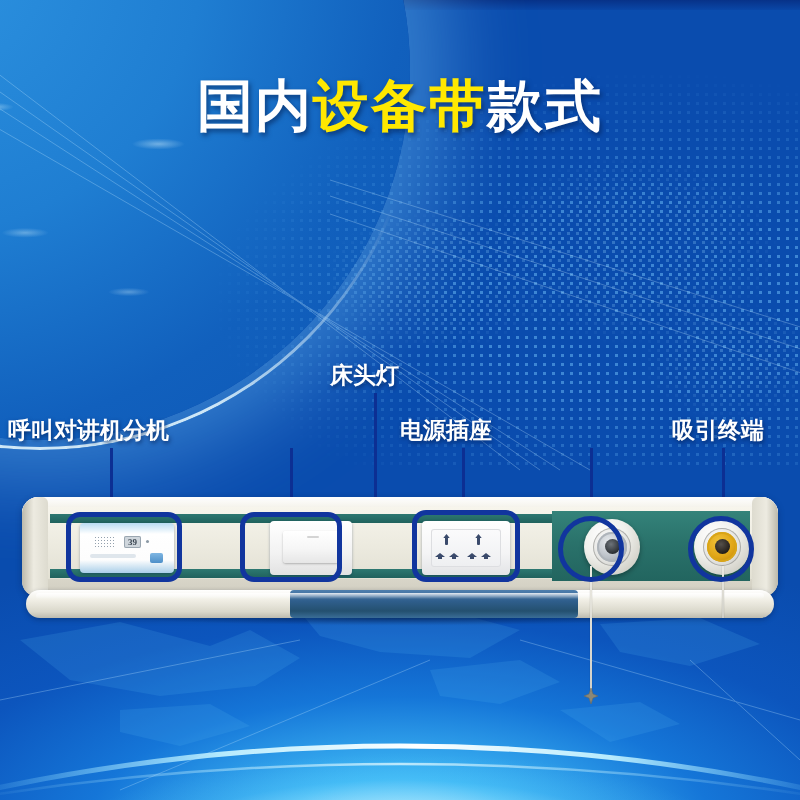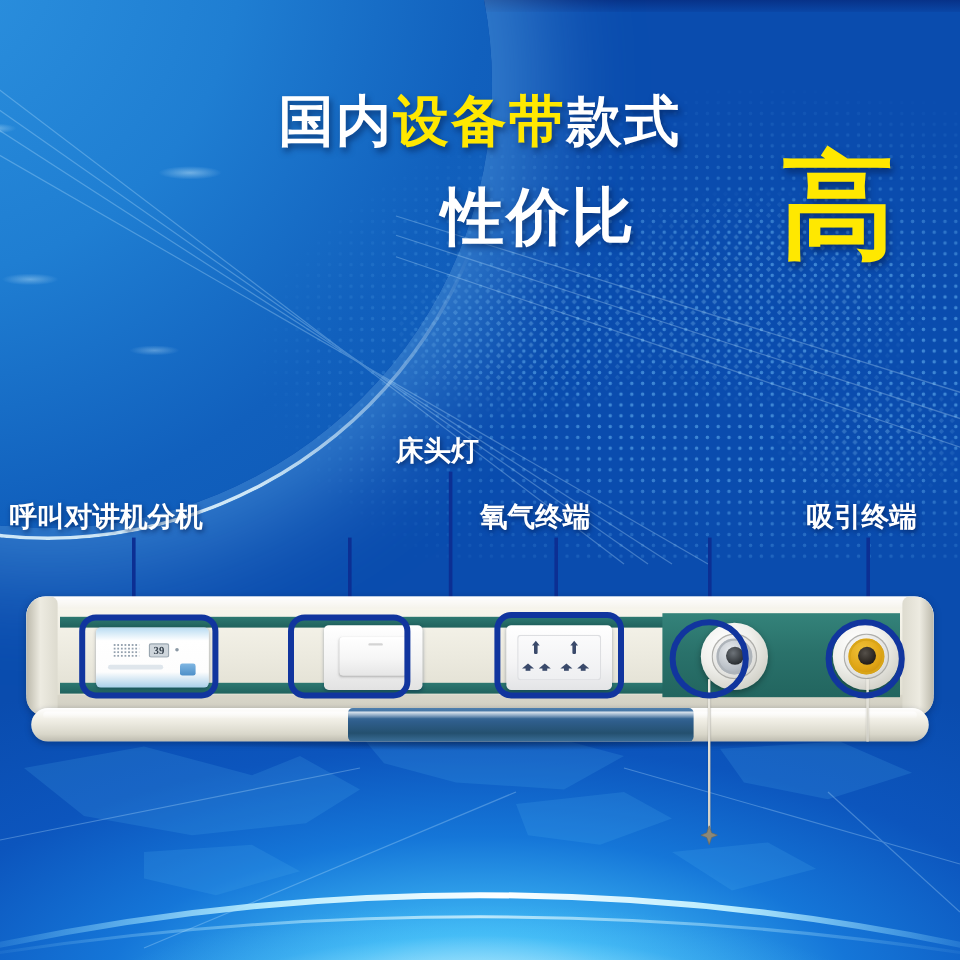--- a/index.html
+++ b/index.html
@@ -65,21 +65,21 @@
     mask-image:linear-gradient(235deg, rgba(0,0,0,0) 30%, #000 55%, #000 82%, rgba(0,0,0,0) 95%);}
 
   .glow-bottom{position:absolute;left:-60px;top:600px;width:920px;height:320px;
     background:radial-gradient(ellipse 460px 120px at 50% 75%, rgba(255,255,255,.95) 0%, rgba(190,240,255,.55) 25%, rgba(90,200,250,.22) 50%, rgba(0,0,0,0) 72%);}
   .arc{position:absolute;left:0;top:600px;width:800px;height:200px;}
 
   .streaks{position:absolute;inset:0;}
 
   
   .headline{position:absolute;left:0;top:78px;width:800px;text-align:center;}
-  .h-line1{font-size:46px;font-weight:bold;letter-spacing:2px;line-height:1;
+  .h-line1{font-size:56px;font-weight:bold;letter-spacing:2px;line-height:1;
     text-shadow:2px 3px 5px rgba(4,30,80,.6);}
   .h-line1 .w{color:#ffffff;}
   .h-line1 .y{color:#ffe800;}
   .h-line2{position:relative;height:86px;margin-top:16px;}
   .h-sub{position:absolute;left:368px;top:6px;font-size:52px;font-weight:bold;color:#ffffff;
     letter-spacing:2px;text-shadow:2px 3px 5px rgba(4,30,80,.6);}
   .h-big{position:absolute;left:650px;top:-16px;font-size:96px;font-weight:bold;color:#ffe800;
     line-height:1;text-shadow:2px 4px 6px rgba(4,30,80,.55);}
 
   
@@ -235,30 +235,26 @@
       <path d="M330 214 L810 376"></path>
       <path d="M0 700 L300 640"></path>
         <path d="M520 640 L800 720"></path>
       <path d="M120 790 L430 660"></path>
         <path d="M690 660 L800 760"></path>
     </g>
   </svg>
 
   <div class="headline">
     <div class="h-line1"><span class="w">国内</span><span class="y">设备带</span><span class="w">款式</span></div>
-    <div class="h-line2">
-      <span class="h-sub">性价比</span>
-      <span class="h-big">高</span>
-    </div>
   </div>
 
   <div class="labels">
     <div class="clabel" style="left:8px;top:415px;text-align:center;">呼叫对讲机分机</div>
     <div class="clabel" style="left:330px;top:360px;">床头灯</div>
-    <div class="clabel" style="left:400px;top:415px;">氧气终端</div>
+    <div class="clabel" style="left:400px;top:415px;">电源插座</div>
     <div class="clabel" style="left:672px;top:415px;">吸引终端</div>
 
     <div class="cline" style="left:110px;top:448px;height:62px;"></div>
     <div class="cline" style="left:290px;top:448px;height:62px;"></div>
     <div class="cline" style="left:374px;top:393px;height:210px;"></div>
     <div class="cline" style="left:462px;top:448px;height:62px;"></div>
     <div class="cline" style="left:590px;top:448px;height:78px;"></div>
     <div class="cline" style="left:722px;top:448px;height:78px;"></div>
   </div>
 

